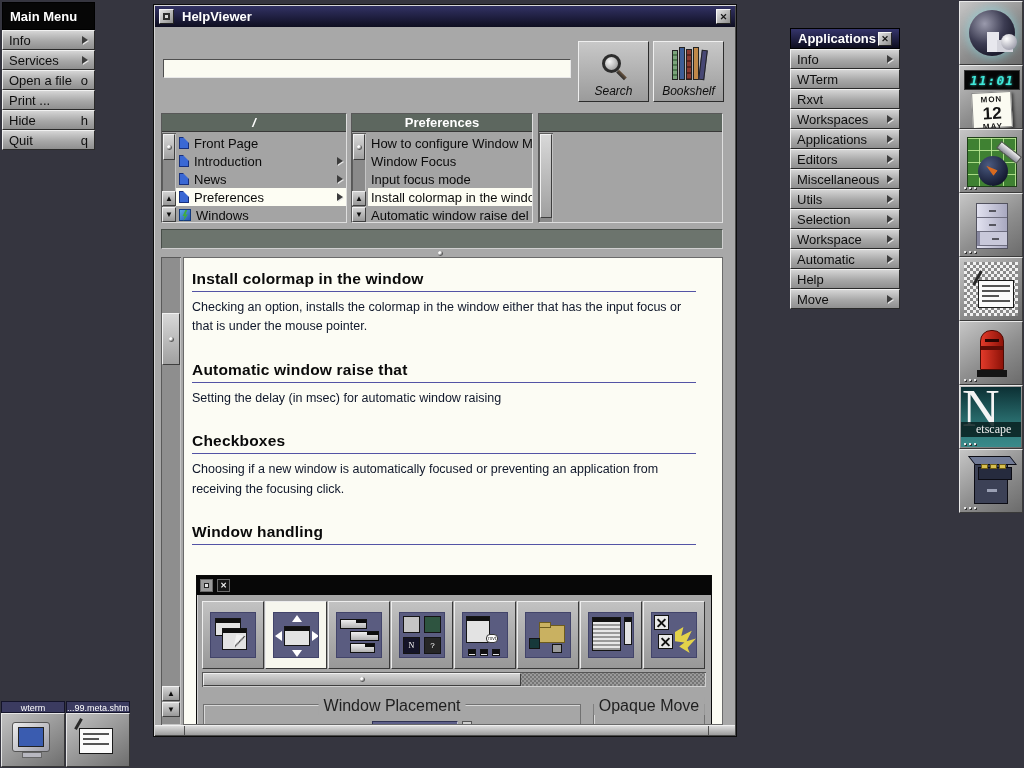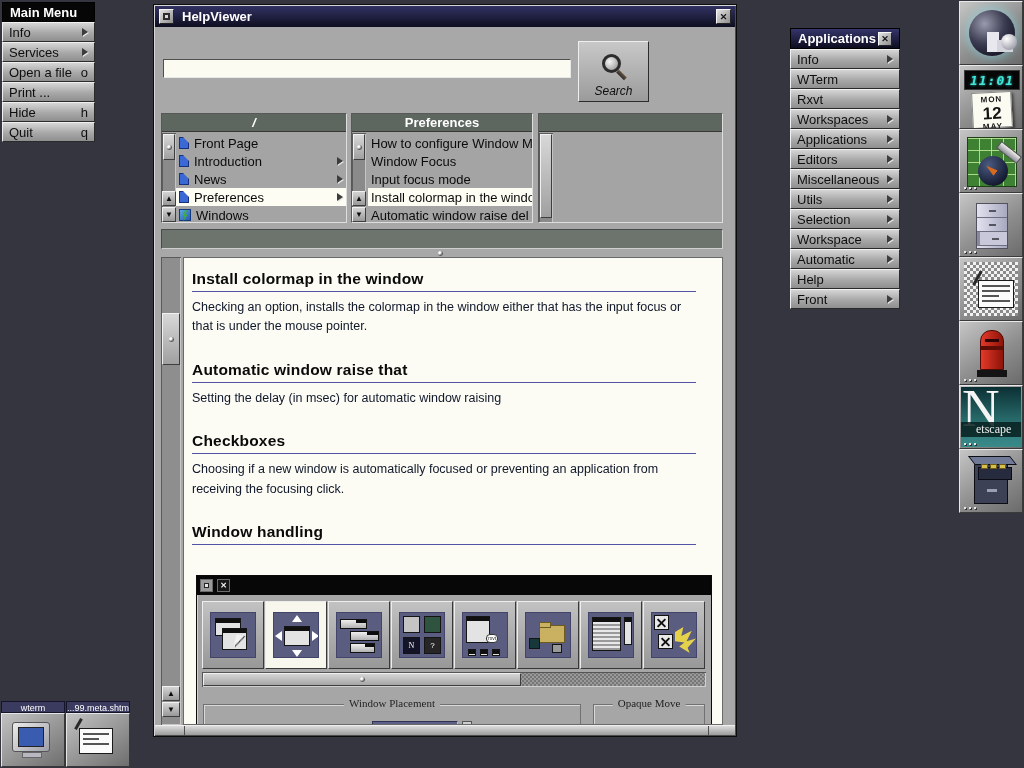--- a/index.html
+++ b/index.html
@@ -6,21 +6,21 @@
   html,body { width:1024px; height:768px; }
   body { background:#35353f; font-family:"Liberation Sans",sans-serif; position:relative; overflow:hidden; }
 
   
   .abs { position:absolute; }
   .dimple { width:5px; height:5px; border-radius:50%;
             background:radial-gradient(circle at 30% 30%, #fbfbfb 20%, #575757 65%, #9a9a9a); }
 
   
   .wm-menu { position:absolute; }
-  .wm-menu .mtitle { height:20px; color:#fff; font-weight:bold; font-size:13px;
+  .wm-menu .mtitle { height:28px; color:#fff; font-weight:bold; font-size:13px;
     display:flex; align-items:center; padding:0 7px; border:1px solid #000; }
   .mtitle.black { background:#060606; }
   .mtitle.navy  { background:linear-gradient(180deg,#35356b 0%,#0d0d1e 100%); }
   .wm-item { height:20px; background:linear-gradient(180deg,#d5d5d5 0%,#a8a8a8 55%,#8f8f8f 100%);
     border:1px solid; border-color:#f0f0f0 #2a2a2a #2a2a2a #f0f0f0;
     display:flex; align-items:center; justify-content:space-between;
     padding:0 6px; font-size:13px; color:#0e0e0e; }
   .arrow-r { width:0; height:0; border-top:4px solid transparent; border-bottom:4px solid transparent;
     border-left:6px solid #3c3c3c; filter:drop-shadow(1px 1px 0 #e6e6e6); }
   .shortcut { font-size:13px; color:#111; }
@@ -148,21 +148,21 @@
   #ehscroll { position:absolute; left:5px; top:96px; width:504px; height:15px;
     background:repeating-conic-gradient(#9a9a9a 0% 25%, #767676 0% 50%) 0 0/4px 4px;
     box-shadow:inset 1px 1px 0 #555, inset -1px -1px 0 #cfcfcf; }
   #ehknob { position:absolute; left:1px; top:1px; width:318px; height:13px;
     background:linear-gradient(180deg,#d4d4d4,#a6a6a6);
     border:1px solid; border-color:#f0f0f0 #3e3e3e #3e3e3e #f0f0f0;
     display:flex; align-items:center; justify-content:center; }
 
   .group { position:absolute; border:1px solid #717171; box-shadow:inset 1px 1px 0 #d8d8d8; }
   .group-label { position:absolute; top:-8px; left:50%; transform:translateX(-50%);
-    background:#a6a6a6; padding:0 5px; font-size:11px; color:#1f1f1f; white-space:nowrap;font-family:Liberation Serif, serif; }
+    background:#a6a6a6; padding:0 5px; font-size:16px; color:#1f1f1f; white-space:nowrap; }
   #slider { position:absolute; left:168px; top:16px; width:86px; height:44px; background:#5e608a;
     border:1px solid; border-color:#303252 #c2c2d2 #c2c2d2 #303252; }
   #slider .knob { position:absolute; left:3px; top:3px; width:17px; height:19px;
     background:linear-gradient(135deg,#f2f2f2,#b8b8b8); border:1px solid; border-color:#fff #444 #444 #fff; }
   #minibar { position:absolute; left:258px; top:16px; width:10px; height:44px; background:#cfcfcf;
     border:1px solid #555; }
   #minibar::after { content:""; position:absolute; left:0; bottom:0; width:8px; height:14px;
     background:repeating-conic-gradient(#b5b5b5 0% 25%, #7e7e7e 0% 50%) 0 0/3px 3px; }
 
   #hv-resize { left:1px; bottom:1px; right:1px; height:10px;
@@ -296,20 +296,30 @@
   </div>
 
   <input id="hv-input" class="abs" value="" style="">
   <div class="big-btn abs" style="left:424px; top:36px;">
     <div class="mag">
         <div class="lens"></div>
         <div class="handle"></div>
       </div>
     <span class="blabel">Search</span>
   </div>
+  <div class="big-btn abs" style="left:499px; top:36px;">
+    <div class="books">
+      <i class="book b1"></i>
+        <i class="book b2"></i>
+        <i class="book b3"></i>
+        <i class="book b4"></i>
+        <i class="book b5"></i>
+    </div>
+    <span class="blabel">Bookshelf</span>
+  </div>
 
   <div class="col" style="left:7px; width:186px;">
     <div class="chead" style="font-style:italic;">/</div>
     <div class="cbody">
       <div class="sbar">
         <div class="sknob" style="top:1px; height:26px;">
             <span class="dimple"></span>
           </div>
         <div class="sarrow" style="bottom:16px;">▲</div>
         <div class="sarrow" style="bottom:0;">▼</div>
@@ -557,21 +567,21 @@
       <span class="arrow-r"></span>
     </div>
   <div class="wm-item">
       <span>Automatic</span>
       <span class="arrow-r"></span>
     </div>
   <div class="wm-item">
       <span>Help</span>
     </div>
   <div class="wm-item">
-      <span>Front</span>
+      <span>Move</span>
       <span class="arrow-r"></span>
     </div>
 </div>
 
 <div class="dock-tile" style="top:1px;">
   <div class="wm-logo">
     <div class="wm-step1"></div>
       <div class="wm-step2"></div>
       <div class="wm-ball"></div>
   </div>

